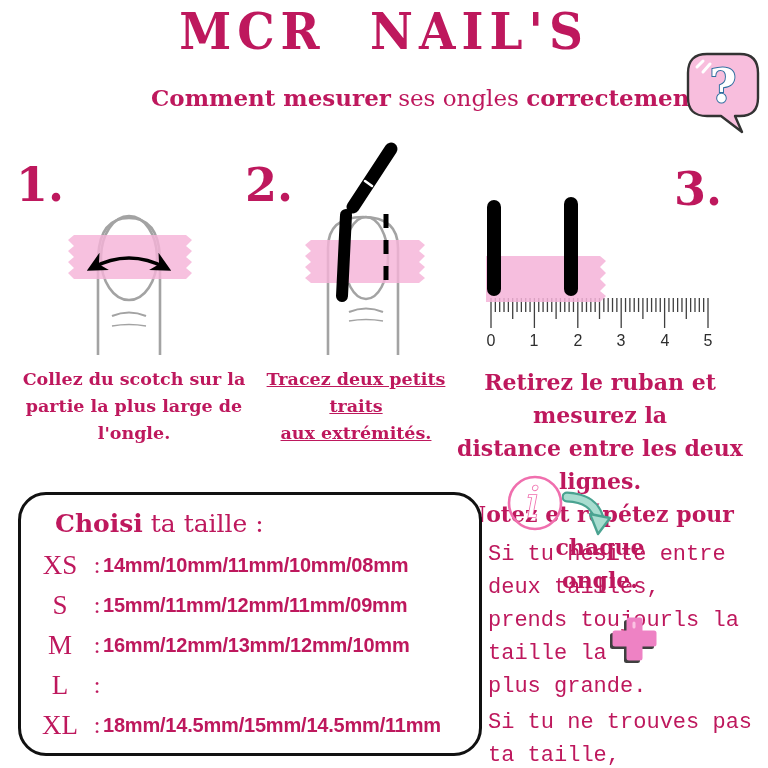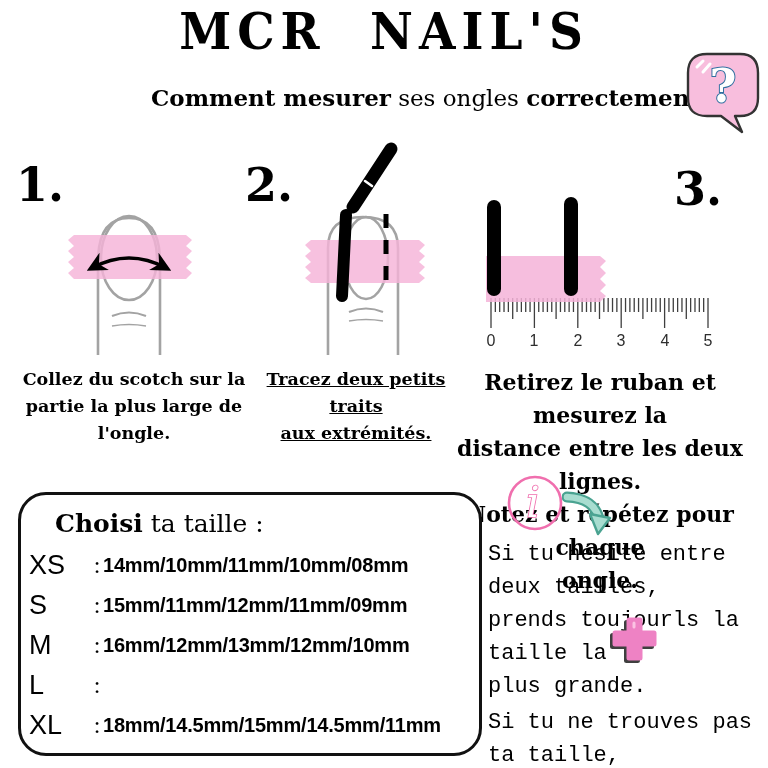--- a/index.html
+++ b/index.html
@@ -1,17 +1,17 @@
 <!DOCTYPE html>
 <html><head>
 <meta charset="utf-8">
 <style>
   html,body{margin:0;padding:0;background:#fff;}
   #page{position:relative;width:768px;height:768px;background:#ffffff;overflow:hidden;
-        font-family:"DejaVu Serif",serif;color:#000000;}
+        font-family:"DejaVu Serif",serif;color:#be185d;}
   
   .brand{position:absolute;top:4px;left:0;width:768px;text-align:center;
          font-family:"DejaVu Serif",serif;font-weight:bold;font-size:47px;
          letter-spacing:6px;word-spacing:22px;transform:scaleY(1.08);}
   .subtitle{position:absolute;top:84px;left:0;width:700px;text-align:right;font-size:23px;}
   .subtitle .b{font-weight:bold;}
   .bubble{position:absolute;top:50px;left:683px;}
   
   .stepnum{position:absolute;font-weight:bold;font-size:46px;line-height:1;}
   #num1{top:162px;left:16px;}
@@ -28,21 +28,21 @@
   #cap1{left:18px;width:232px;}
   #cap2{left:250px;width:212px;text-decoration:underline;}
   #cap3{left:448px;width:304px;font-size:22px;line-height:1.5;}
   
   .sizebox{position:absolute;top:492px;left:18px;width:458px;height:258px;
            border:3.5px solid #111;border-radius:28px;background:#fff;}
   .sizehead{position:absolute;top:14px;left:34px;font-size:25px;}
   .sizehead .b{font-weight:bold;}
   .sizerows{position:absolute;top:50px;left:8px;right:8px;}
   .sizerow{display:flex;align-items:center;height:40px;}
-  .sizerow .lbl{width:62px;text-align:left;font-family:Liberation Sans, sans-serif;
+  .sizerow .lbl{width:62px;text-align:center;font-family:Liberation Serif, serif;
                 font-size:27px;}
   .sizerow .col{width:12px;text-align:center;font-family:"Liberation Serif",serif;
                 font-size:24px;}
   .sizerow .val{font-family:"Liberation Sans",sans-serif;
                 font-weight:bold;font-size:20px;letter-spacing:-0.2px;}
   
   .tiptext{position:absolute;font-size:22px;line-height:1.5;
            white-space:pre-line;font-family:Liberation Mono, monospace;}
   #tip1{top:538px;left:488px;width:280px;}
   #tip2{top:658px;left:488px;width:280px;margin-top:48px;}

